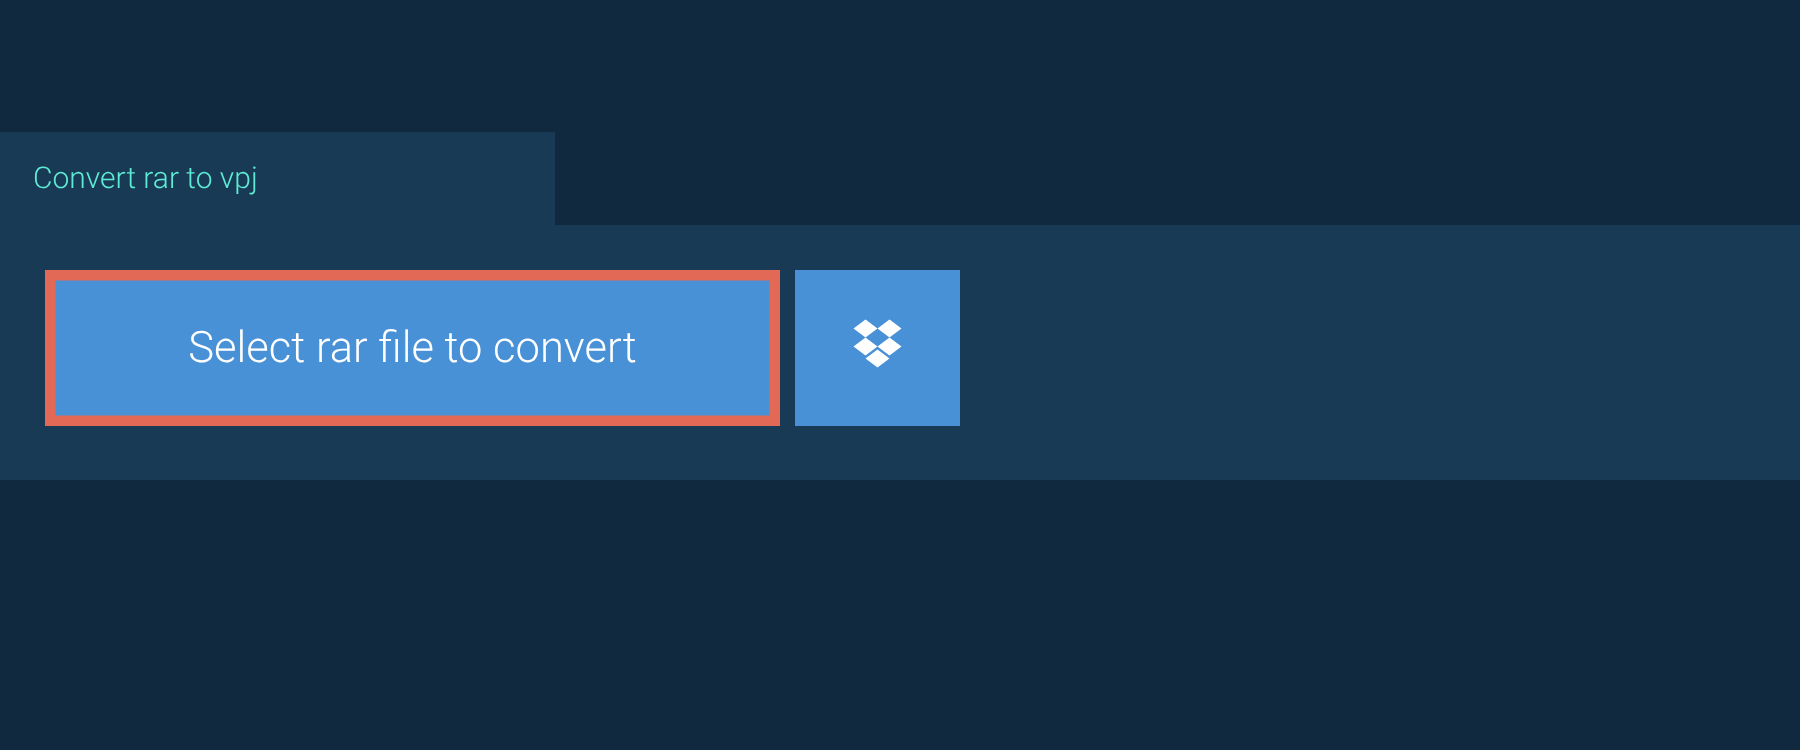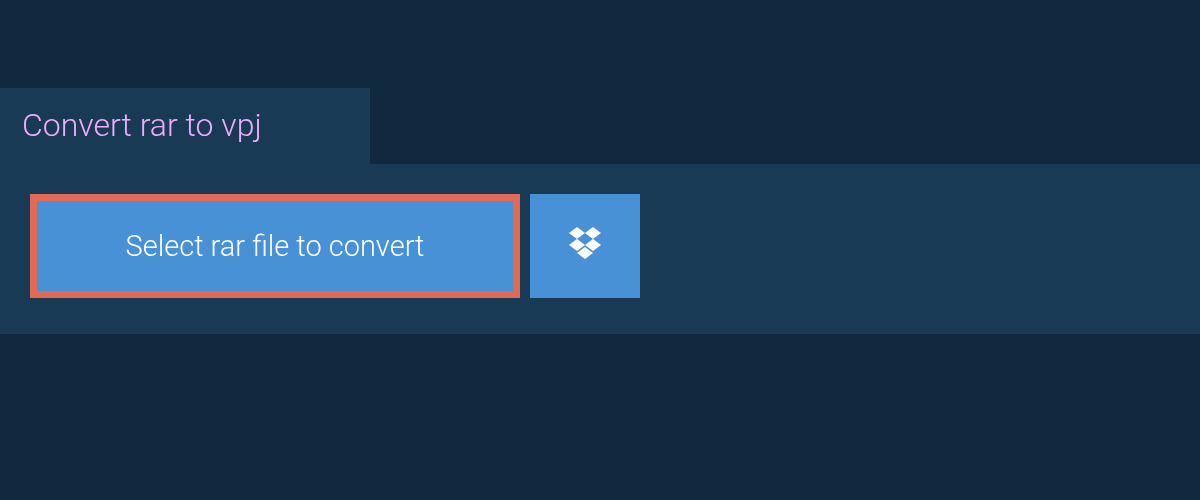--- a/index.html
+++ b/index.html
@@ -14,22 +14,22 @@
       font-family: -apple-system, BlinkMacSystemFont, "Segoe UI", Roboto, Helvetica, Arial, sans-serif;
       font-weight: 300;
       overflow: hidden;
     }
     .tab-area {
       padding-top: 88px;
     }
     .tab {
       display: inline-block;
       background: #183a54;
-      color: #f0abfc;
-      font-size: 32px;
+      color: #5eead4;
+      font-size: 20px;
       font-weight: 300;
       padding: 18px 30px 20px 22px;
       min-width: 370px;
     }
     .panel {
       background: #183a54;
       padding: 30px 30px 36px 30px;
       display: flex;
       gap: 10px;
       align-items: stretch;

